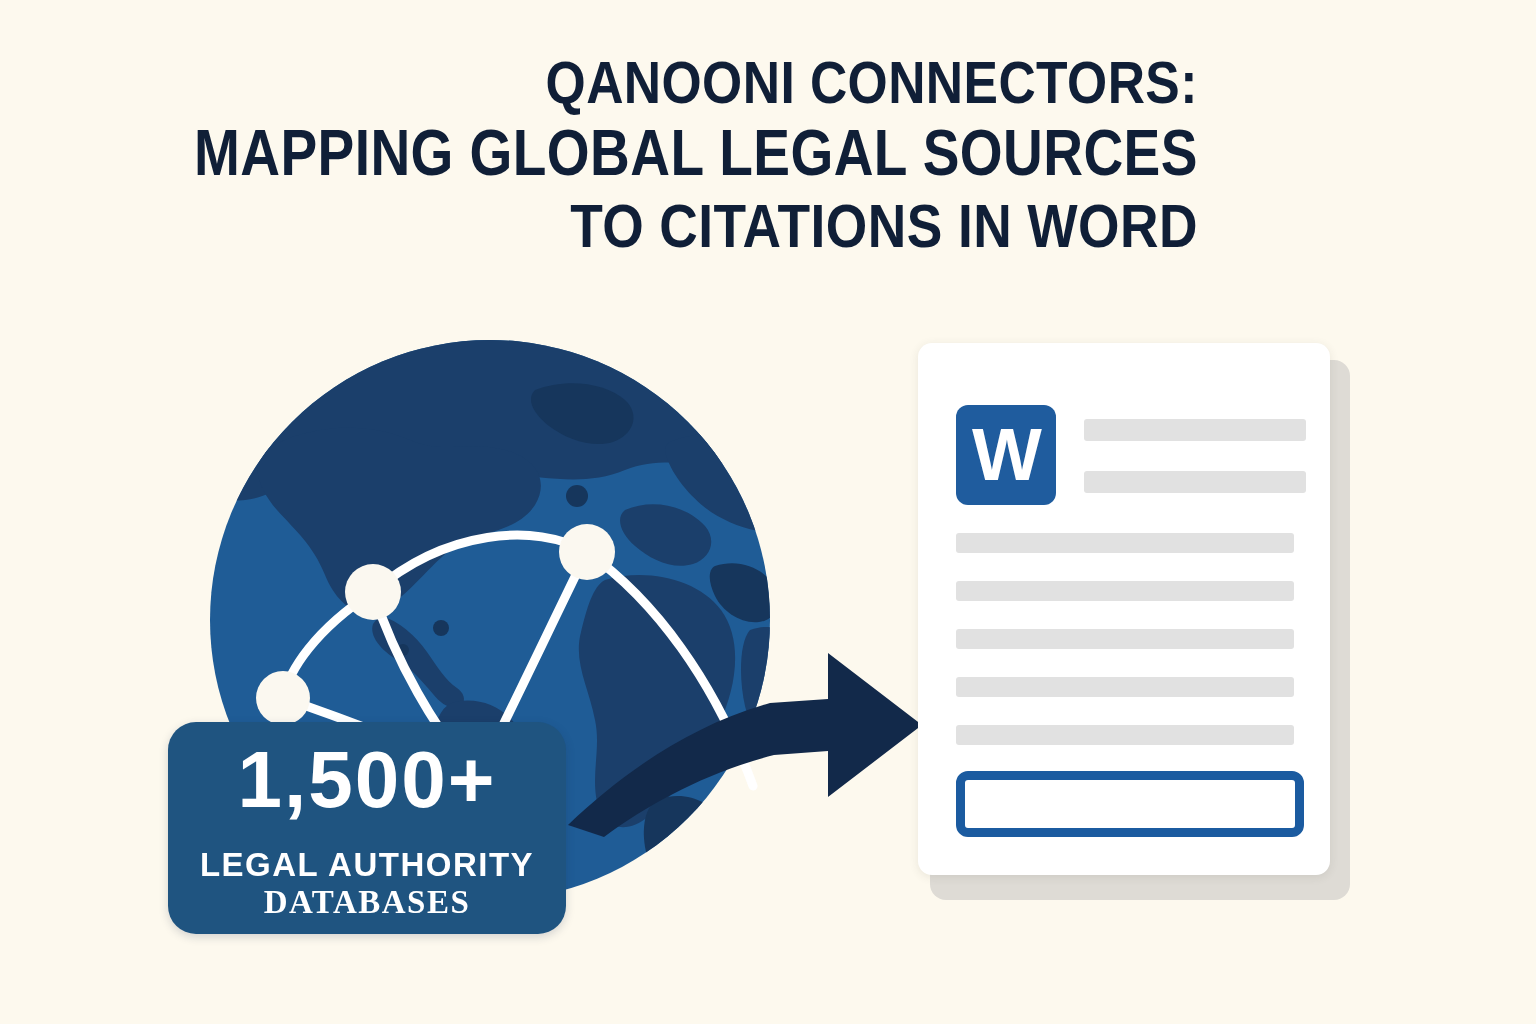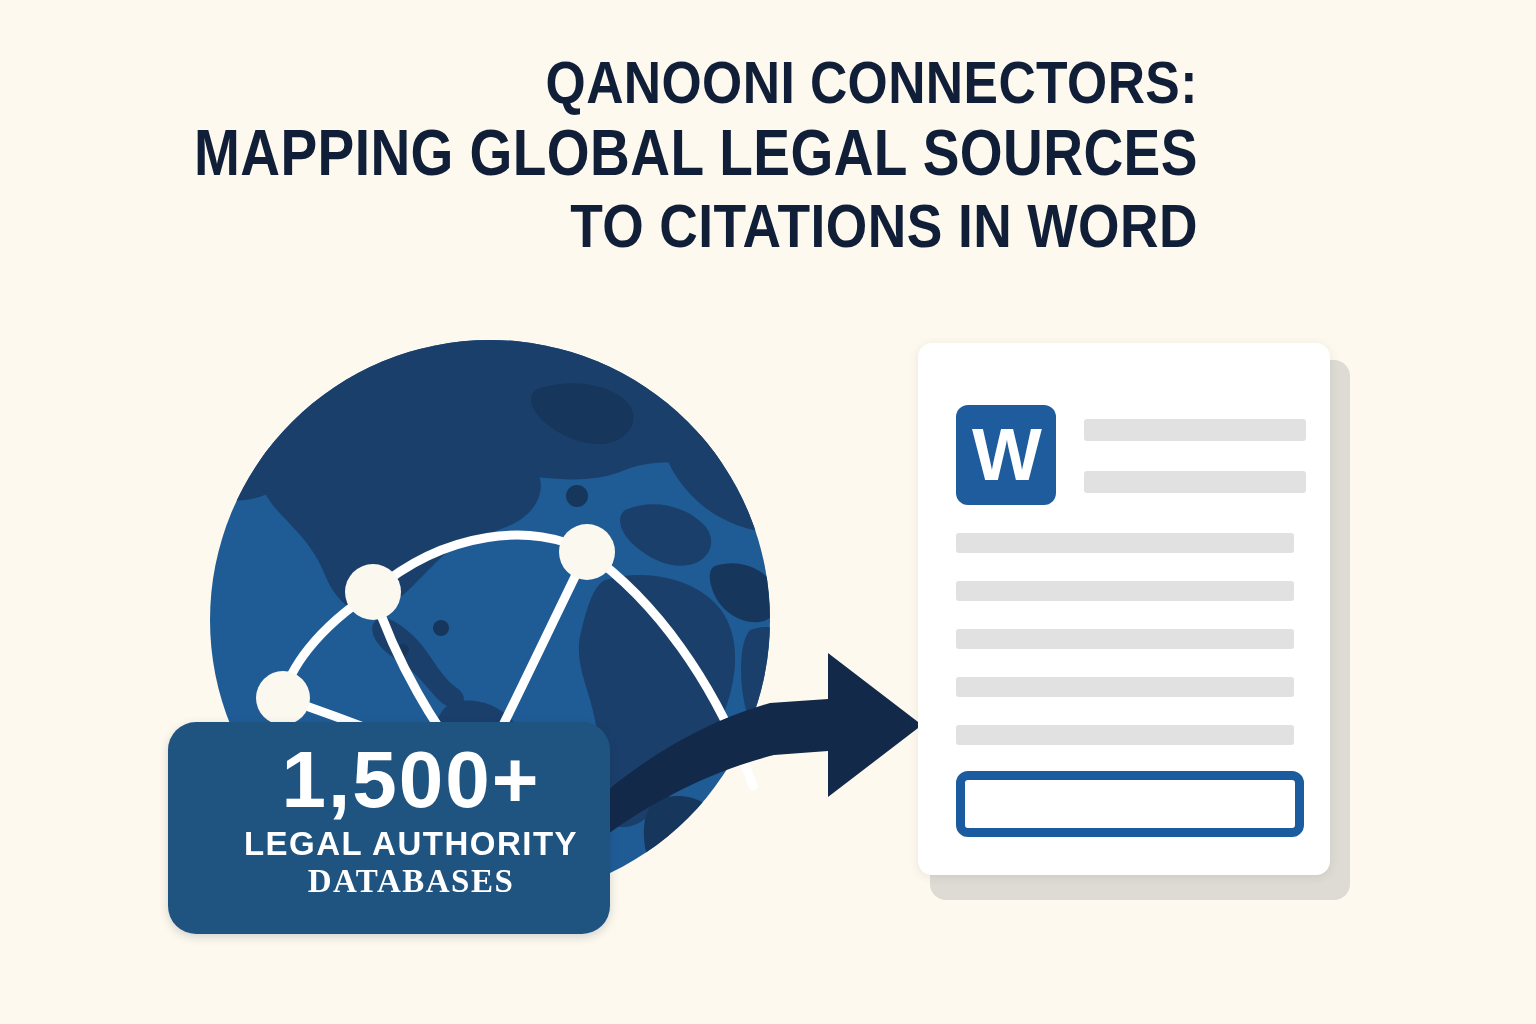--- a/index.html
+++ b/index.html
@@ -173,35 +173,34 @@
     left: 168px;
     top: 722px;
     width: 398px;
     height: 212px;
     background: #1f5480;
     border-radius: 28px;
     text-align: center;
     color: #ffffff;
     user-select: none;
     box-shadow: 0 3px 10px rgba(20,40,70,0.18);
-    padding-left: 44px;
   }
   #stat-value {
     display: block;
     padding-top: 18px;
     font-family: "Liberation Sans", sans-serif;
     font-weight: bold;
     font-size: 80px;
     line-height: 1.0;
     letter-spacing: 2px;
     color: #ffffff;
   }
   #stat-label-1 {
     display: block;
-    margin-top: 6px;
+    margin-top: 27px;
     font-family: "Liberation Sans", sans-serif;
     font-weight: bold;
     font-size: 33px;
     line-height: 1.12;
     letter-spacing: 1.5px;
     color: #ffffff;
   }
   #stat-label-2 {
     display: block;
     font-family: Liberation Serif, serif;

